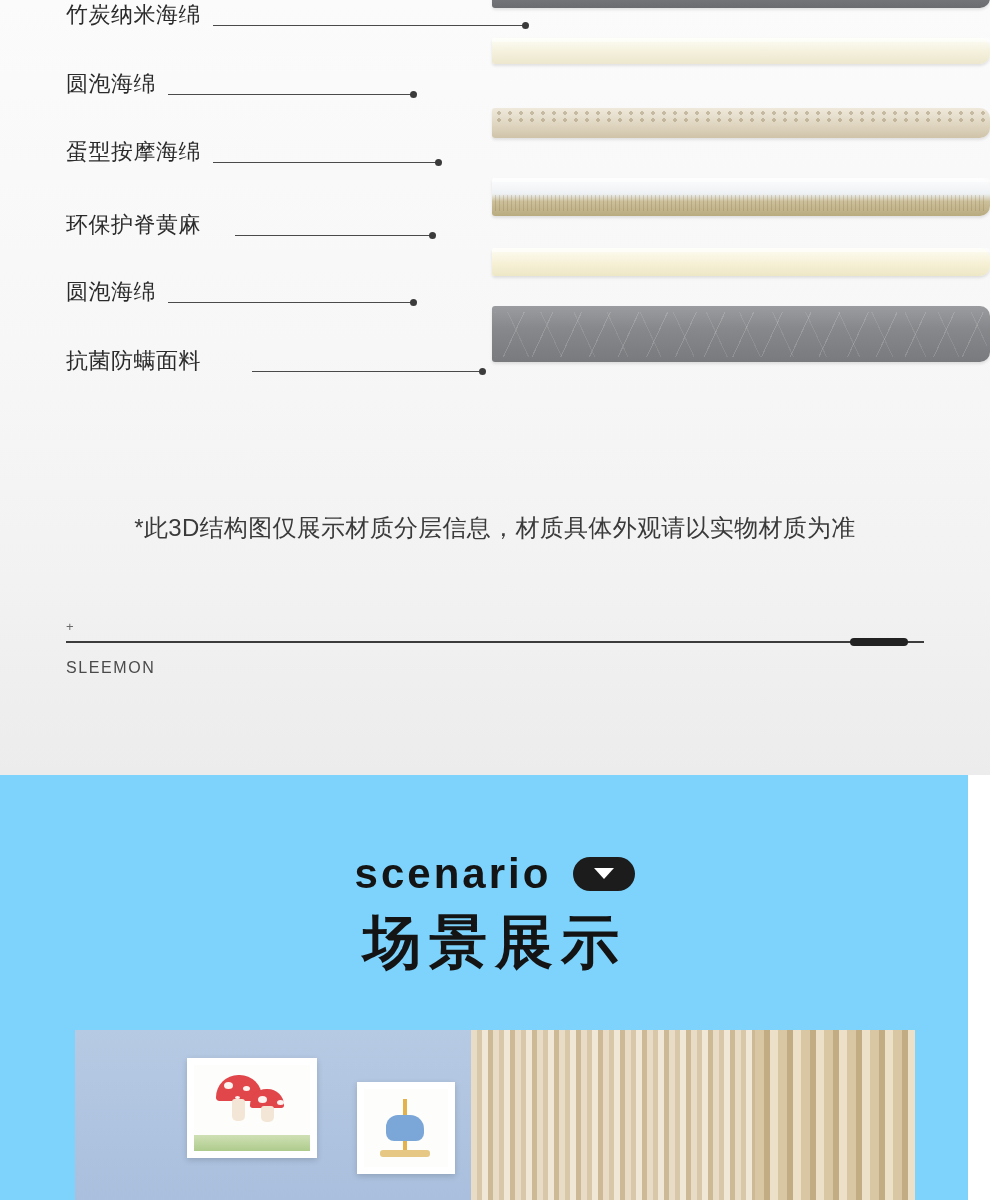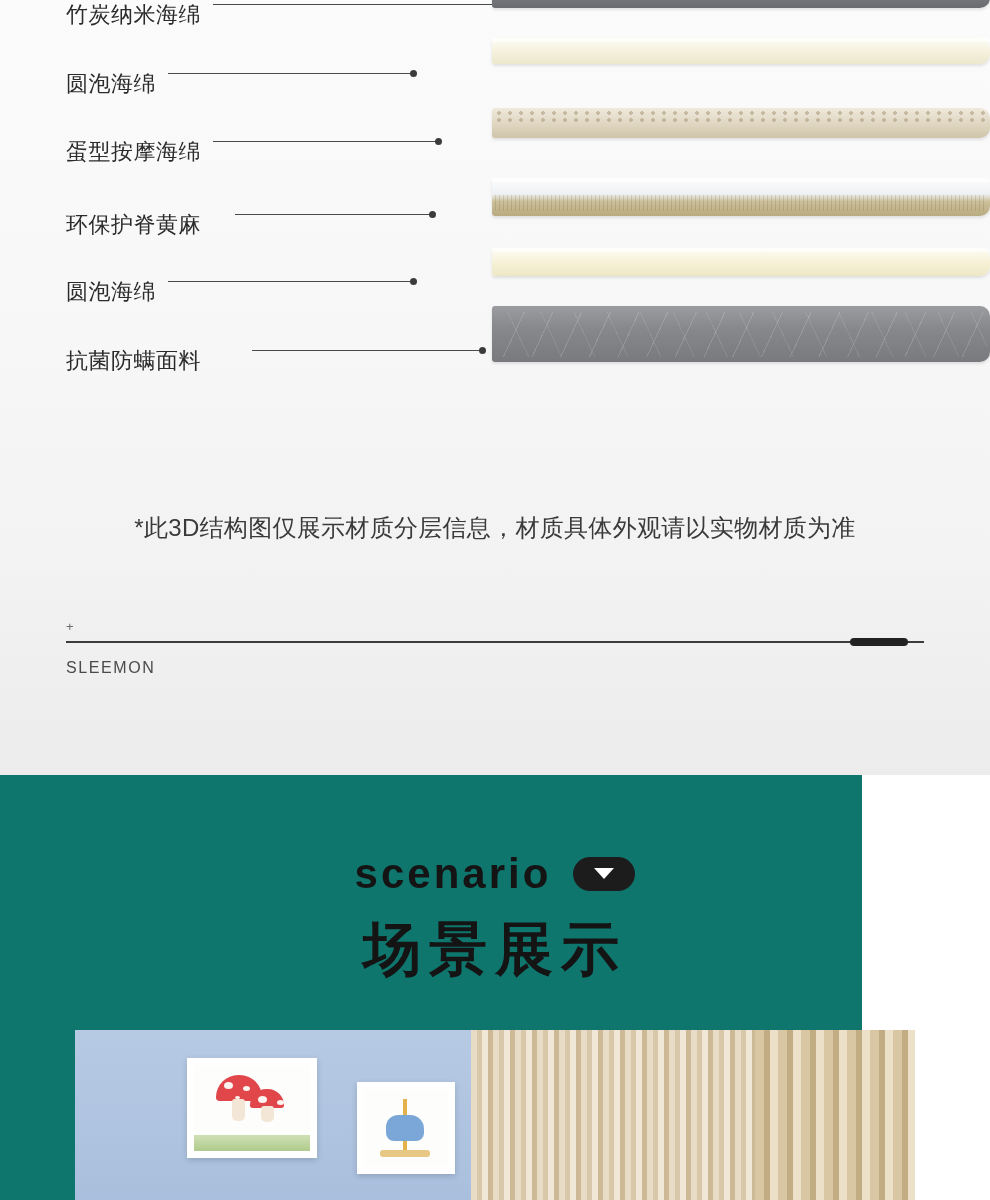--- a/index.html
+++ b/index.html
@@ -27,21 +27,21 @@
   .label-list {
     position: absolute;
     left: 0;
     top: 0;
     width: 520px;
     height: 400px;
   }
   .layer-label {
     position: absolute;
     display: flex;
-    align-items: flex-start;
+    align-items: flex-end;
     white-space: nowrap;
   }
   .layer-label .txt {
     font-size: 22px;
     color: #2b2b2b;
     letter-spacing: 0.5px;
     line-height: 1;
   }
   .layer-label .leader {
     height: 1px;
@@ -155,23 +155,23 @@
   .brand {
     margin-top: 16px;
     font-size: 16px;
     letter-spacing: 1.6px;
     color: #4a4a4a;
   }
 
   
   .scenario-section {
     position: relative;
-    width: 862px;
+    width: 968px;
     height: 425px;
-    background: #0f766e;
+    background: #7dd3fc;
   }
   .scenario-head {
     position: absolute;
     left: 0;
     top: 78px;
     width: 990px;
     text-align: center;
   }
   .scenario-en-row {
     display: flex;
@@ -190,21 +190,21 @@
     width: 62px;
     height: 34px;
     border-radius: 17px;
     background: #1c1c1c;
     display: flex;
     align-items: center;
     justify-content: center;
   }
   .scenario-pill svg { display: block; }
   .scenario-cn {
-    margin-top: 21px;
+    margin-top: 14px;
     font-size: 58px;
     font-weight: bold;
     letter-spacing: 8px;
     color: #141414;
     line-height: 1.15;
   }
 
   
   .photo {
     position: absolute;

